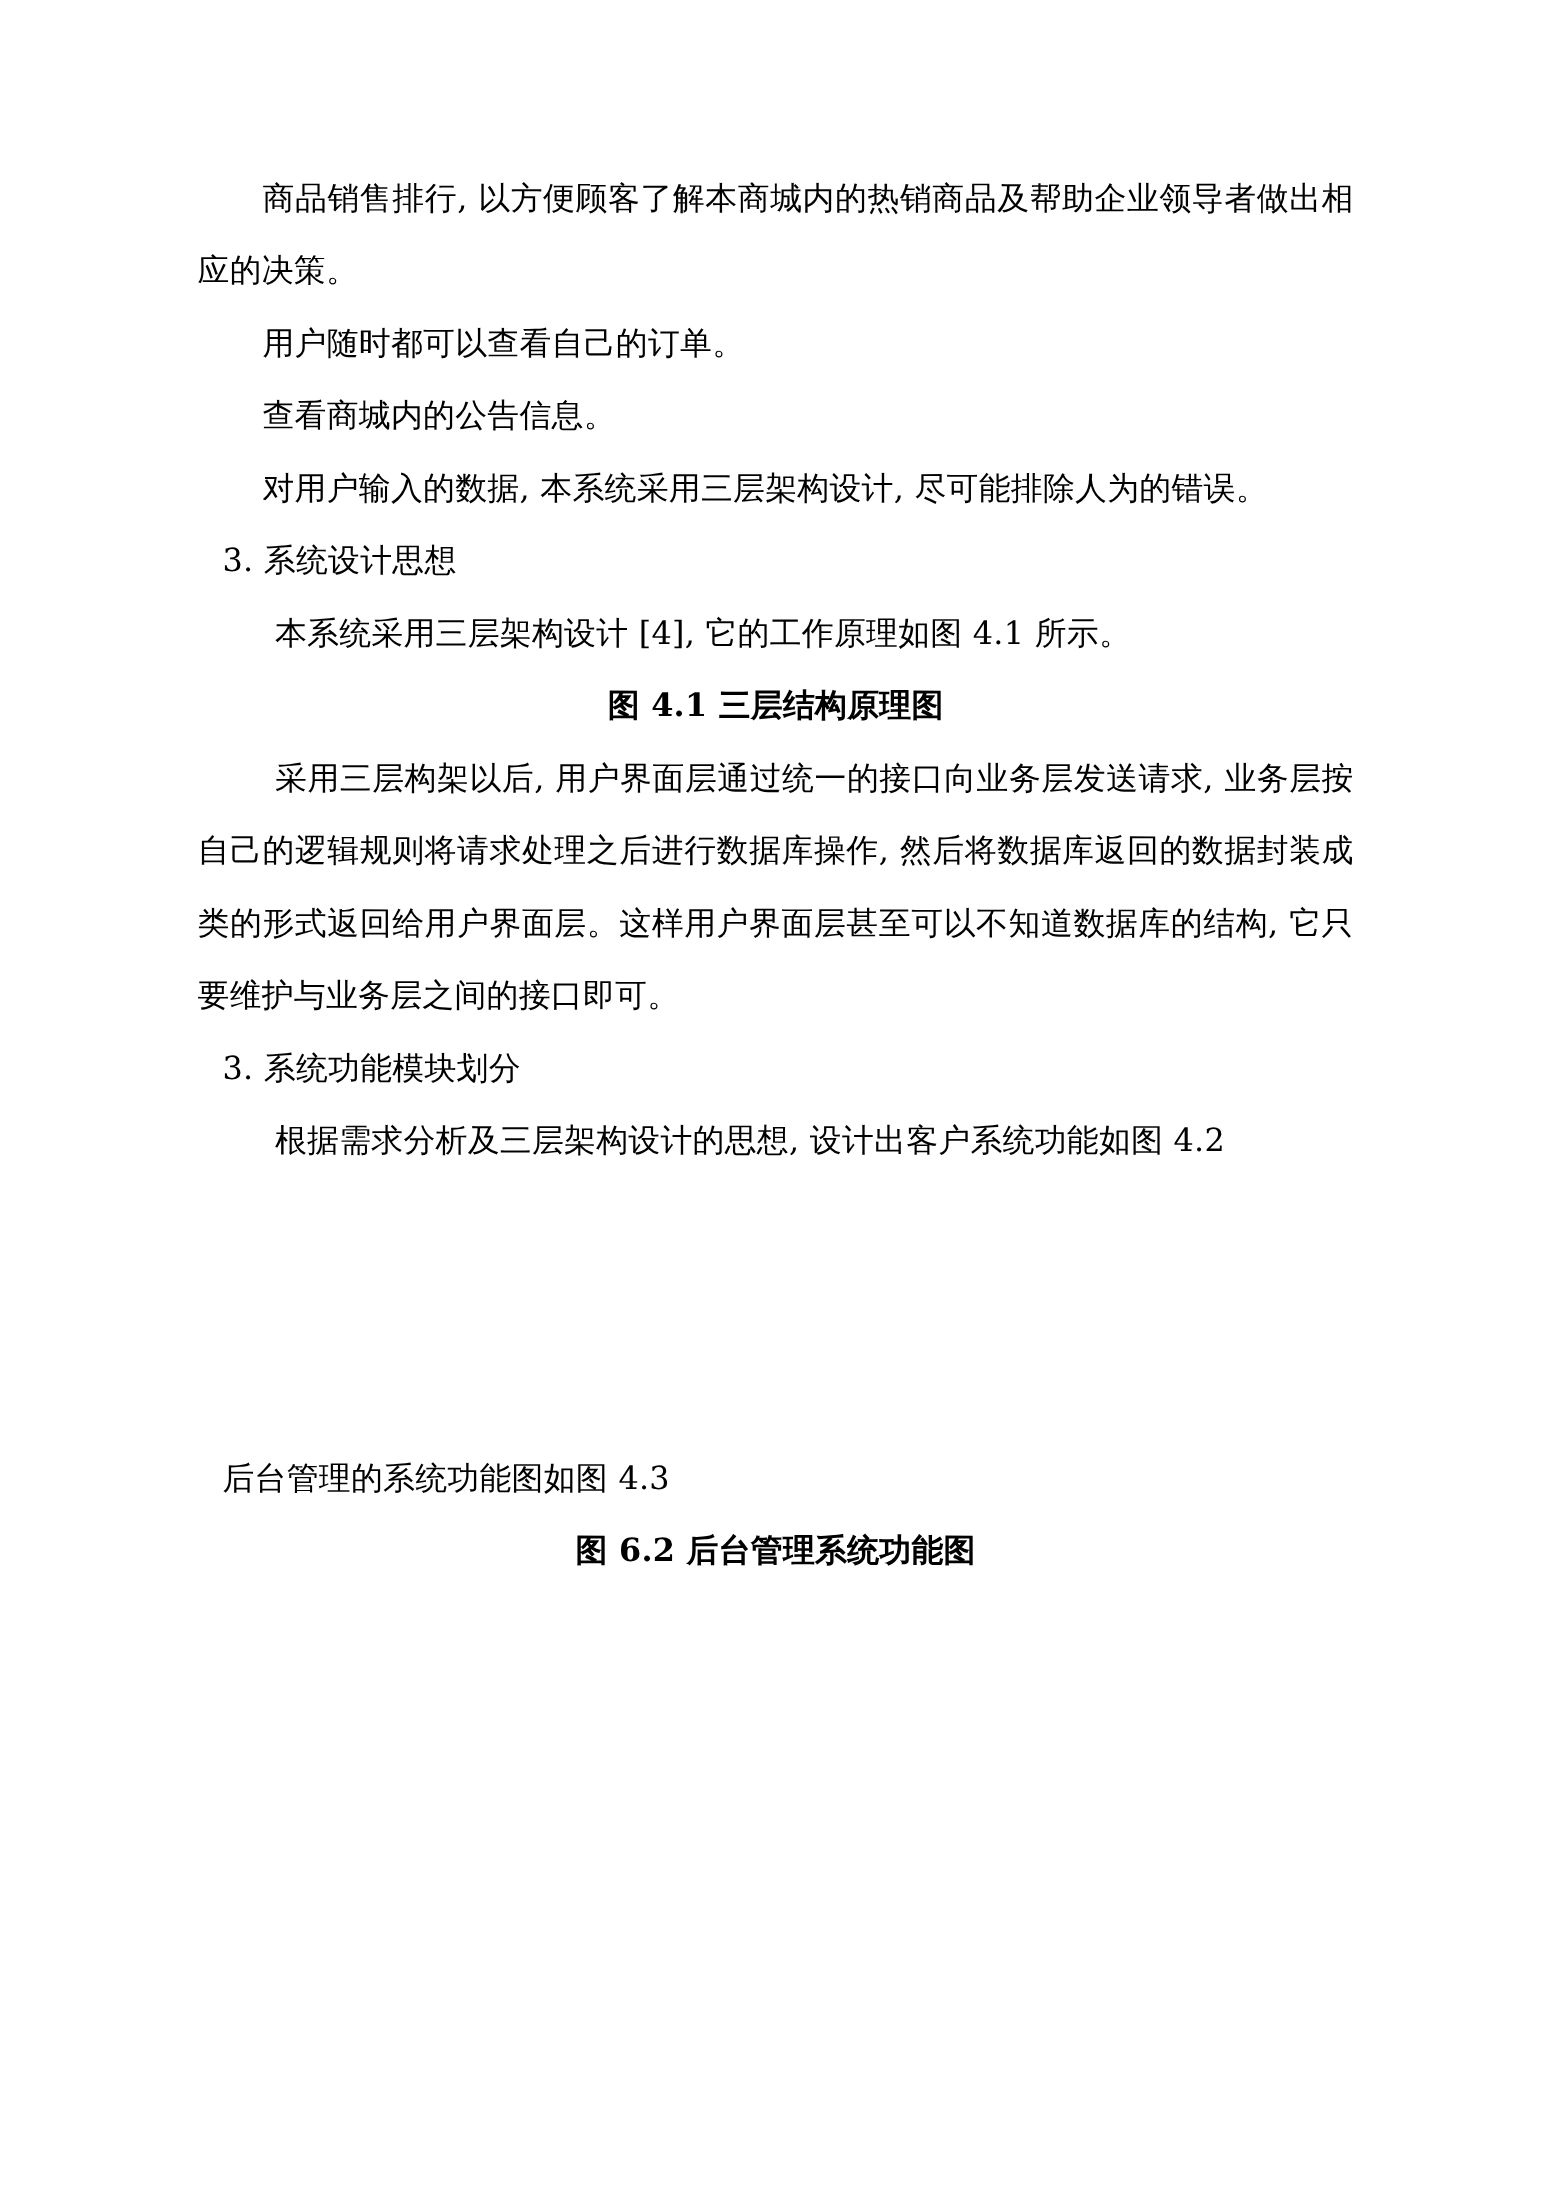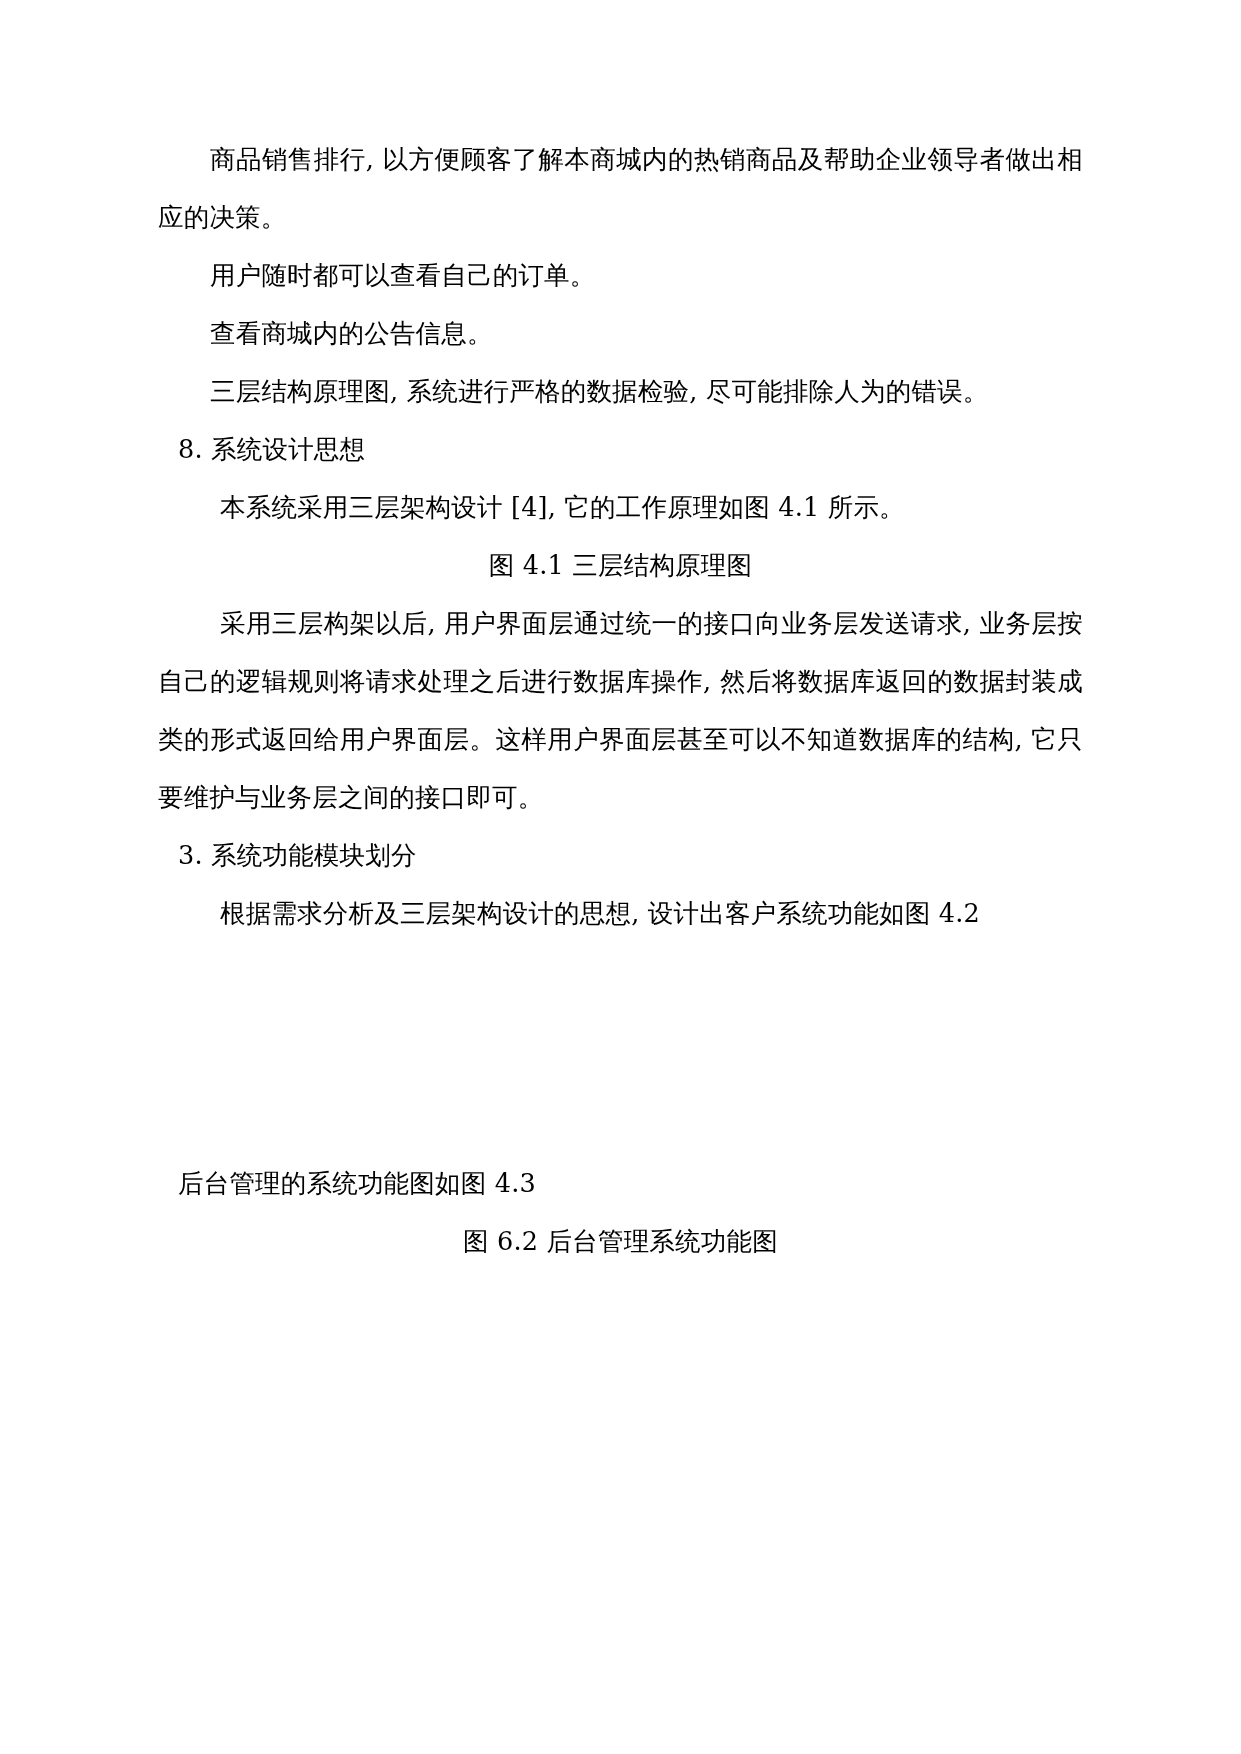--- a/index.html
+++ b/index.html
@@ -39,42 +39,43 @@
     text-indent: 62px;
   }
   .indent-small {
     text-indent: 20px;
   }
   .figure-caption {
     text-align: center;
     text-indent: 0;
     font-size: 25.5px;
     line-height: 58px;
+    font-weight: bold;
   }
   .figure-space-large {
     height: 212px;
   }
 </style>
 </head>
 <body>
 
 <div class="page">
   <div class="content">
 
     <p class="indent-1">商品销售排行, 以方便顾客了解本商城内的热销商品及帮助企业领导者做出相应的决策。</p>
 
     <p class="indent-1">用户随时都可以查看自己的订单。</p>
 
     <p class="indent-1">查看商城内的公告信息。</p>
 
-    <p class="indent-1">三层结构原理图, 系统进行严格的数据检验, 尽可能排除人为的错误。</p>
+    <p class="indent-1">对用户输入的数据, 本系统采用三层架构设计, 尽可能排除人为的错误。</p>
 
 
 
-    <p class="indent-small"> 8. 系统设计思想</p>
+    <p class="indent-small"> 3. 系统设计思想</p>
 
     <p class="indent-2">本系统采用三层架构设计 [4], 它的工作原理如图 4.1 所示。</p>
 
     <p class="figure-caption">图 4.1  三层结构原理图</p>
 
     <p class="indent-2">采用三层构架以后, 用户界面层通过统一的接口向业务层发送请求, 业务层按自己的逻辑规则将请求处理之后进行数据库操作, 然后将数据库返回的数据封装成类的形式返回给用户界面层。这样用户界面层甚至可以不知道数据库的结构, 它只要维护与业务层之间的接口即可。</p>
 
     <p class="indent-small">3. 系统功能模块划分</p>
 
     <p class="indent-2">根据需求分析及三层架构设计的思想, 设计出客户系统功能如图 4.2</p>

